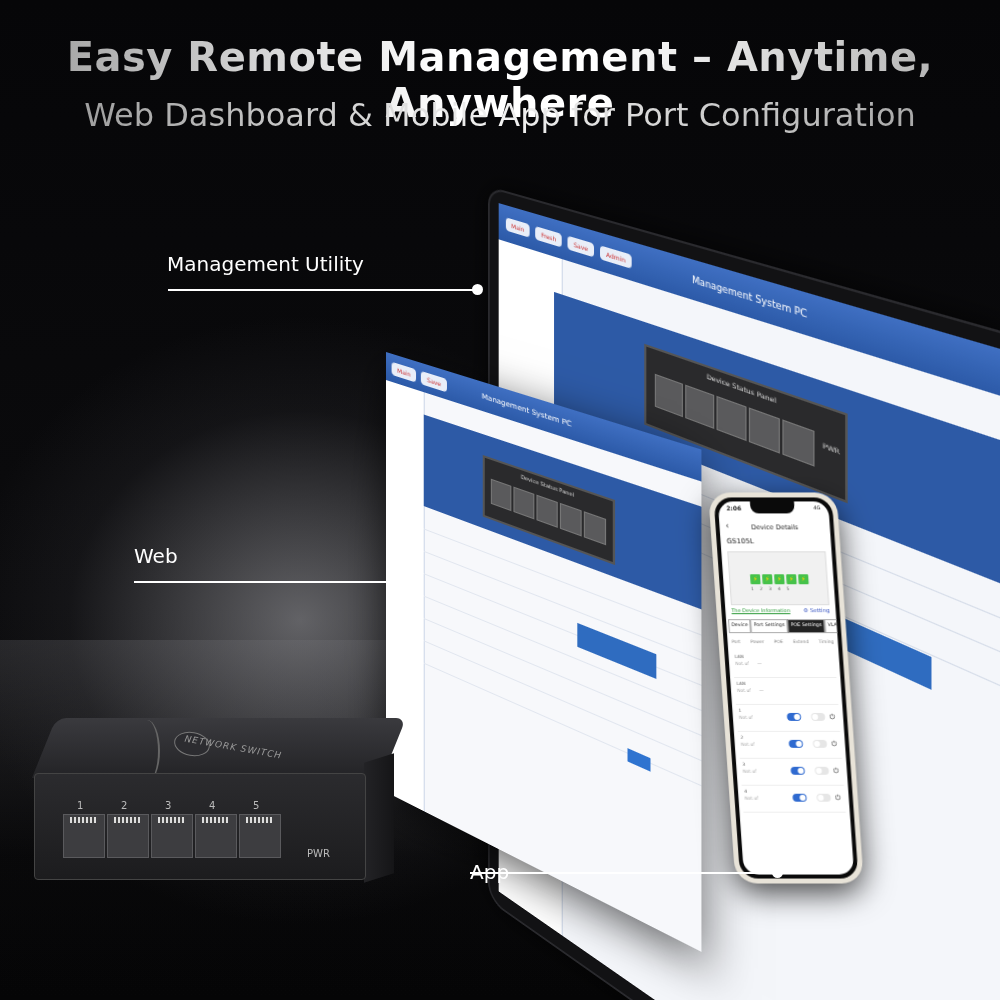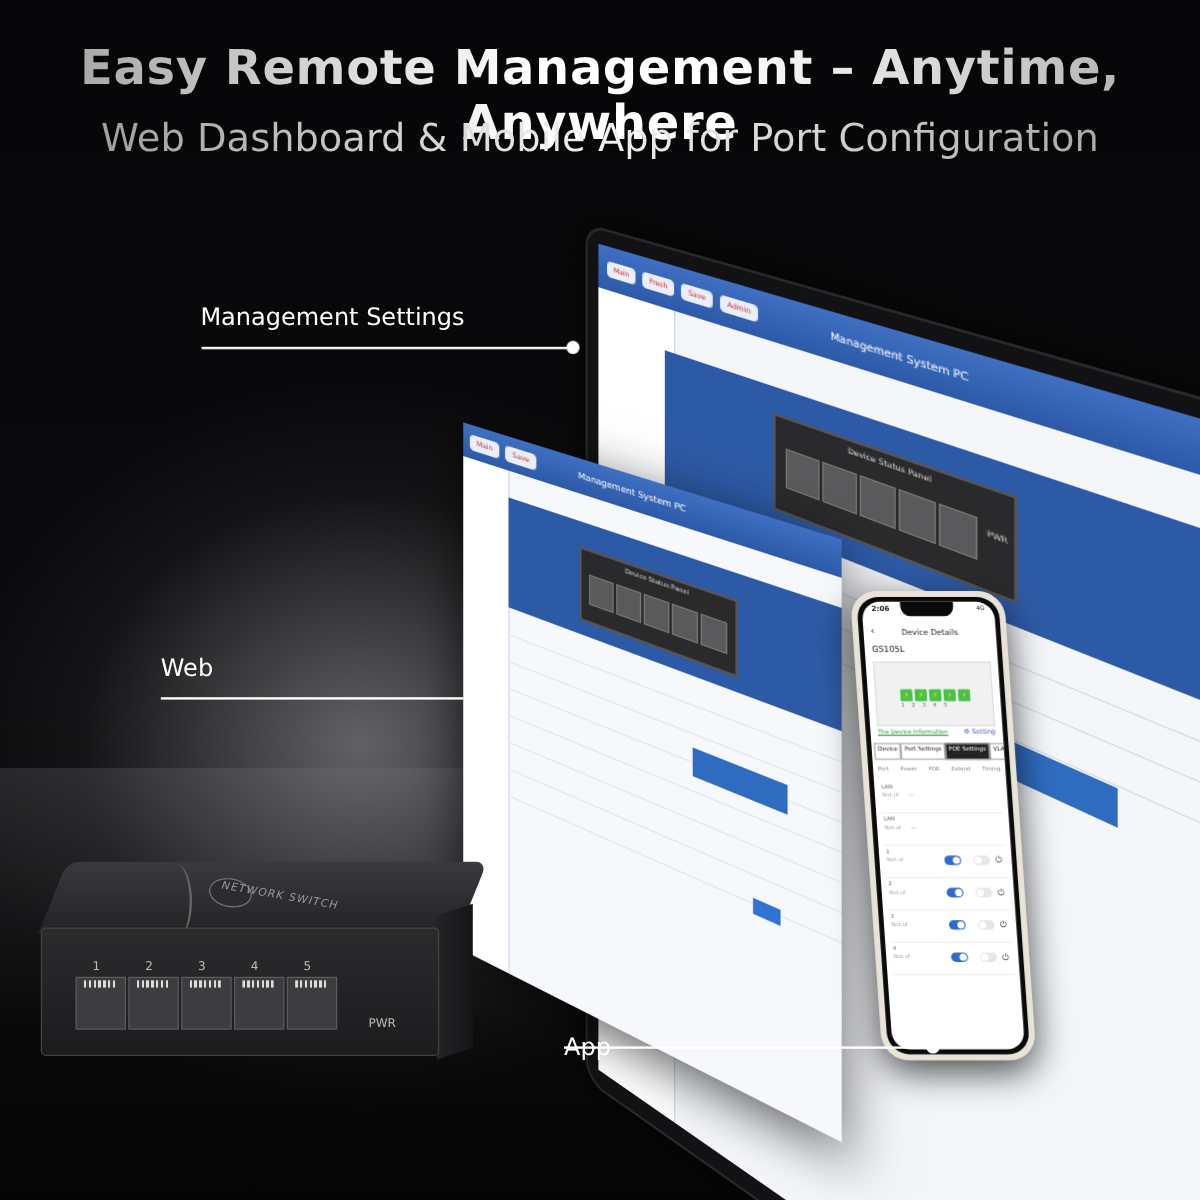--- a/index.html
+++ b/index.html
@@ -248,21 +248,21 @@
     <span class="dev-num" style="left:218px">5</span>
     <div class="dev-port" style="left:28px"></div>
     <div class="dev-port" style="left:72px"></div>
     <div class="dev-port" style="left:116px"></div>
     <div class="dev-port" style="left:160px"></div>
     <div class="dev-port" style="left:204px"></div>
     <span class="dev-pwr">PWR</span>
   </div>
 </div>
 
-<div class="callout-label" style="left:167px;top:252px;">Management Settings</div>
+<div class="callout-label" style="left:167px;top:252px;">Management Utility</div>
 <div class="callout-line" style="left:168px;top:289px;width:310px;"></div>
 <div class="callout-dot" style="left:472px;top:284px;"></div>
 
 <div class="callout-label" style="left:134px;top:544px;">Web</div>
 <div class="callout-line" style="left:134px;top:581px;width:252px;"></div>
 
 <div class="callout-label" style="left:470px;top:860px;">App</div>
 <div class="callout-line" style="left:470px;top:872px;width:306px;"></div>
 <div class="callout-dot" style="left:772px;top:867px;"></div>
 

